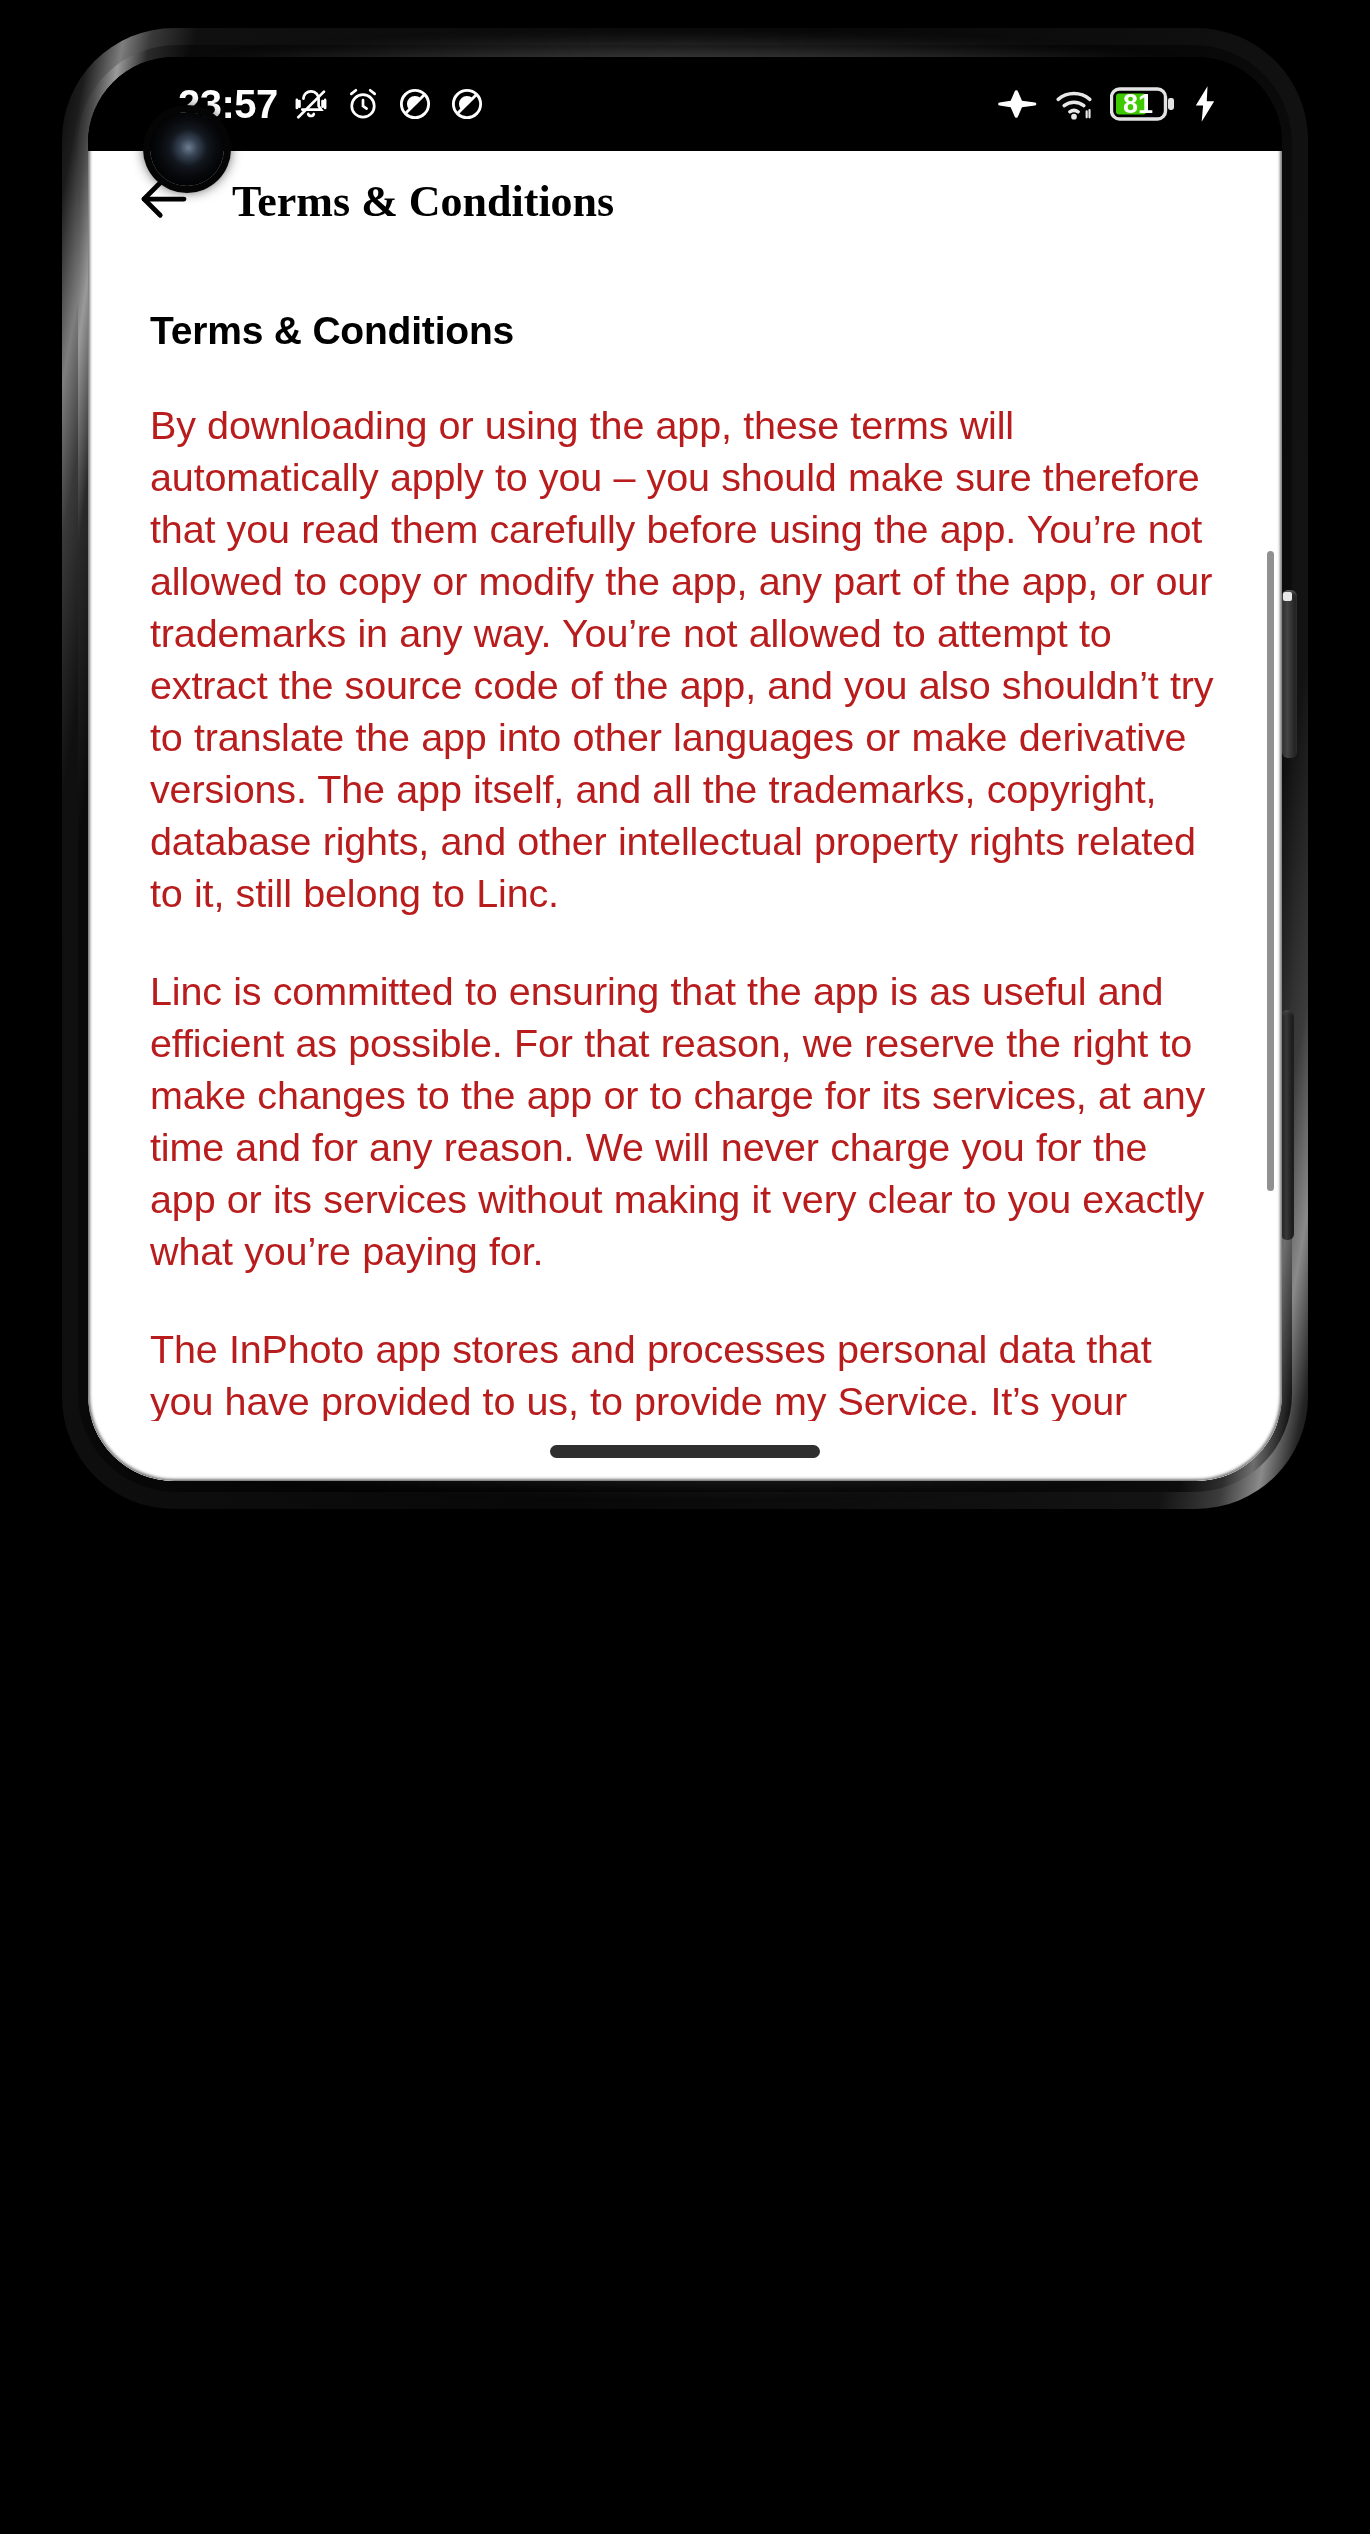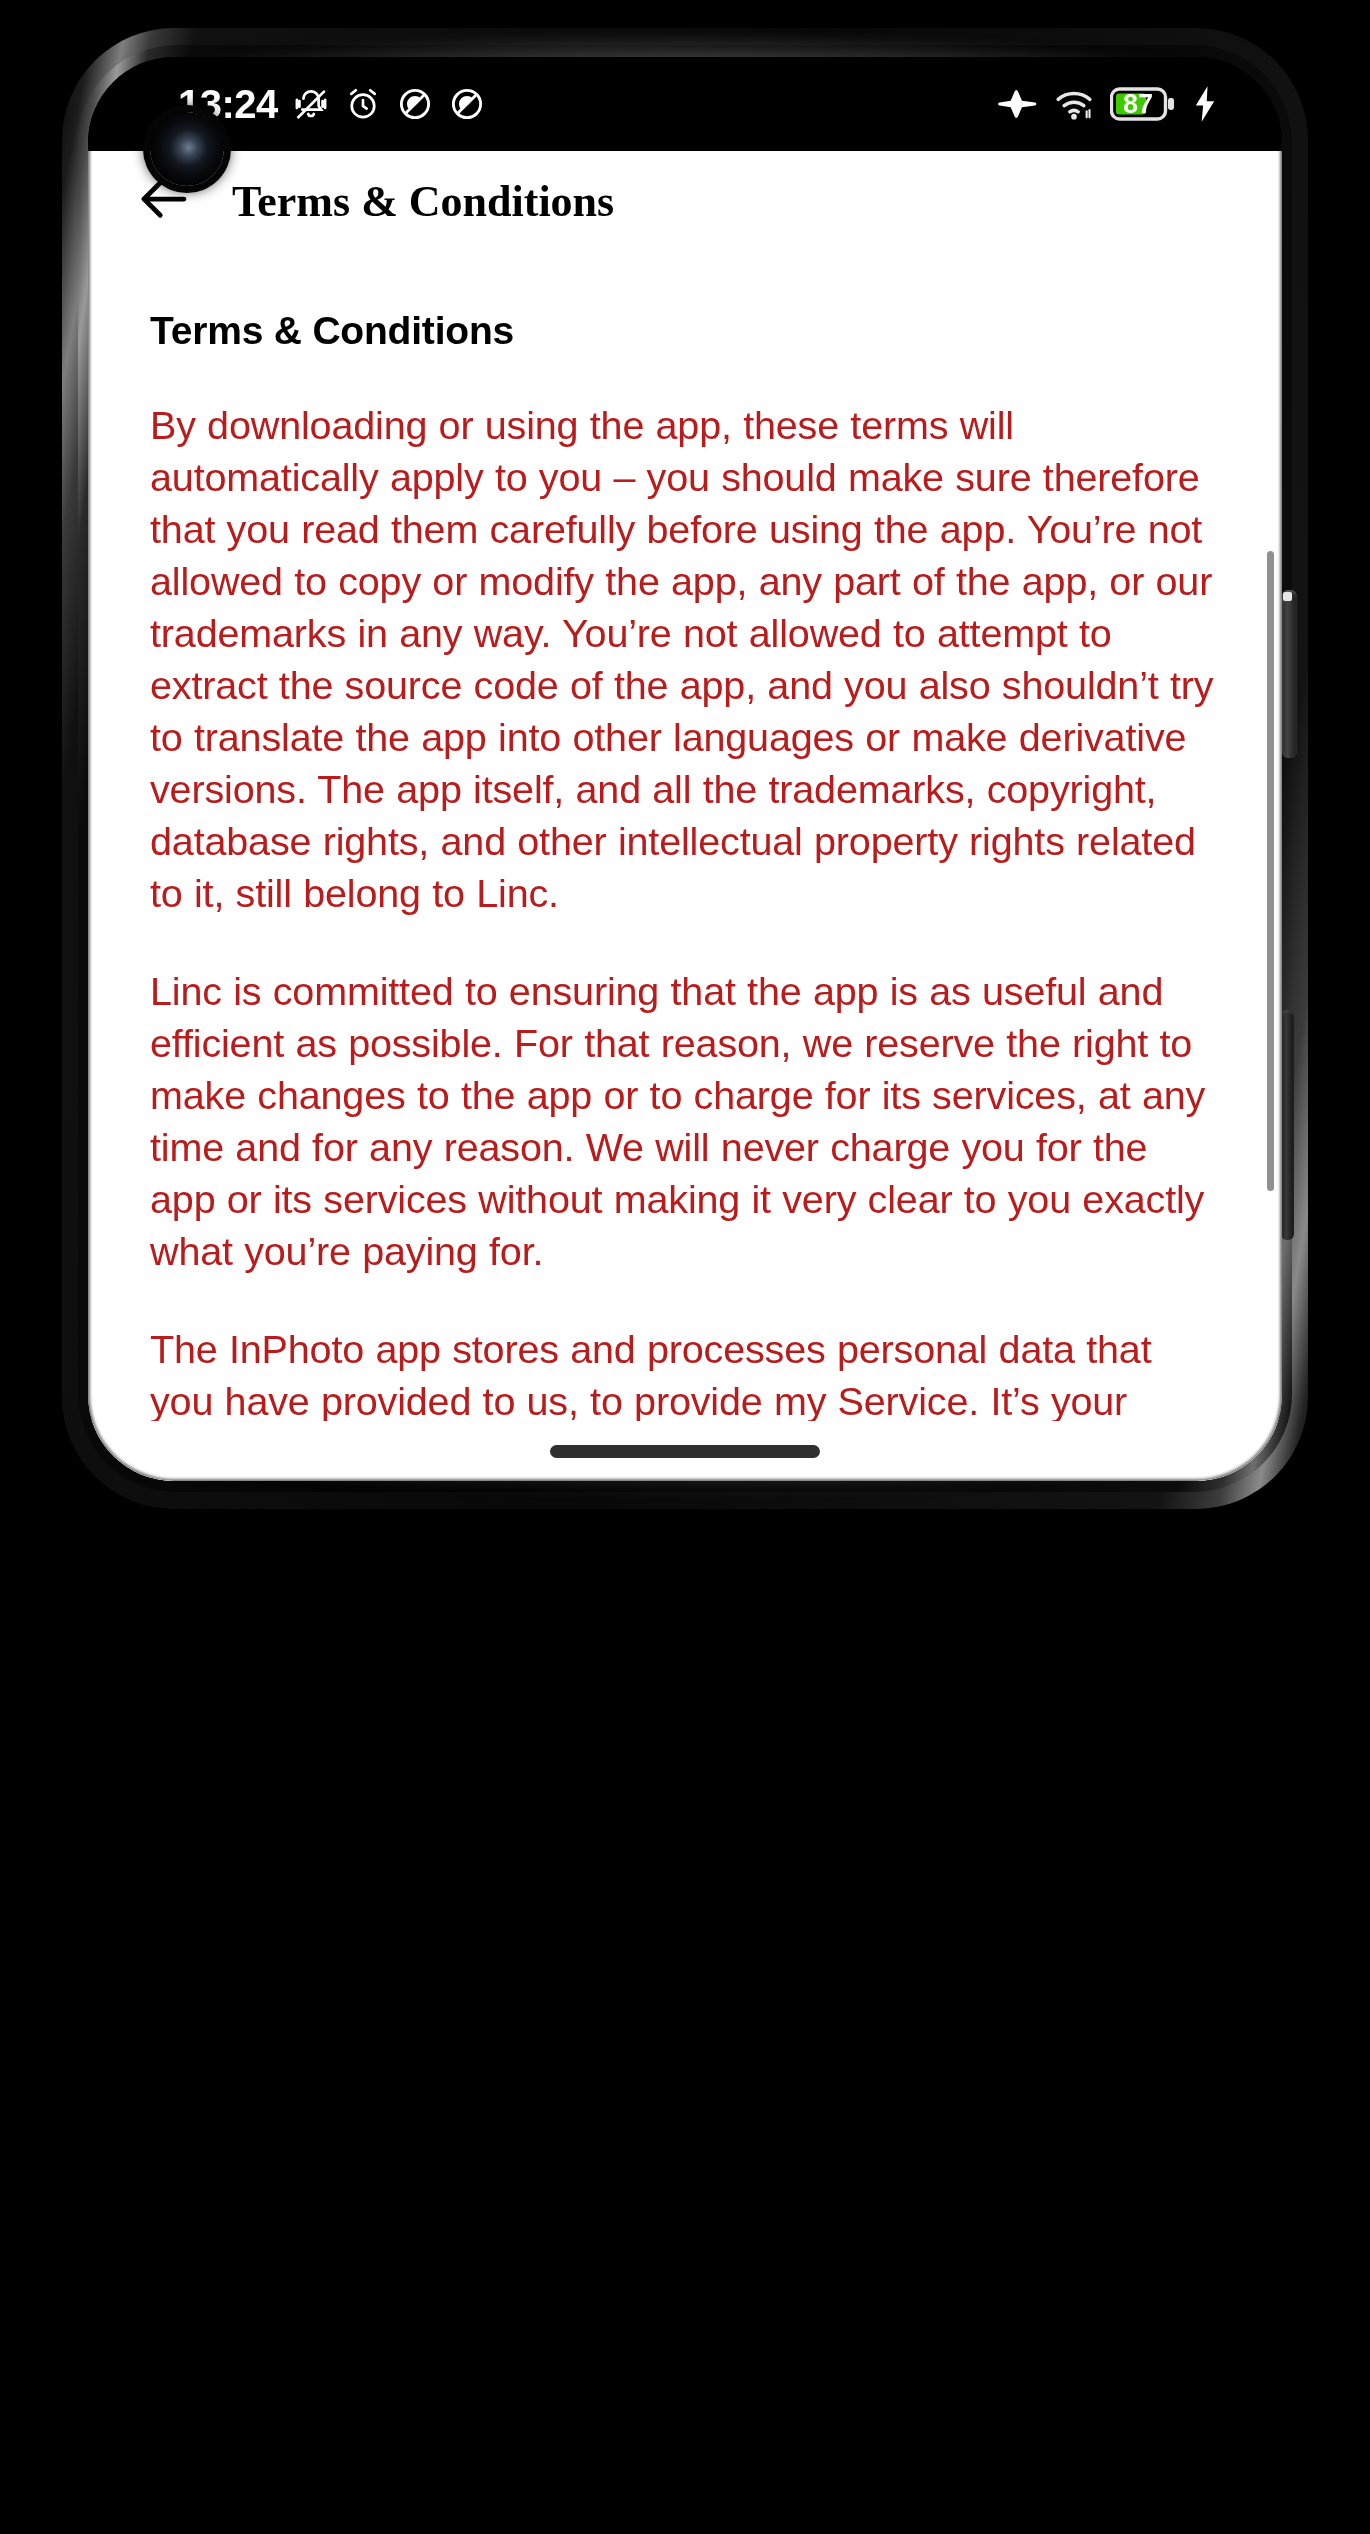--- a/index.html
+++ b/index.html
@@ -285,21 +285,21 @@
 
 <div id="power-button"></div>
 <div id="power-button-led"></div>
 <div id="volume-button"></div>
 
 <div id="screen">
 
   <div id="status-bar">
 
     <div id="status-left">
-      <span id="status-clock">13:24</span>
+      <span id="status-clock">23:57</span>
 
       <span>
         <svg class="sb-icon" width="38" height="38" viewBox="0 0 24 24" fill="none" stroke="#ffffff" stroke-width="1.7" stroke-linecap="round">
           <path d="M7.2 8.6a4.8 4.8 0 0 1 9.6.4v4.2l1.6 2.3H6.5"></path>
           <path d="M10.2 18.3a1.9 1.9 0 0 0 3.6 0"></path>
           <path d="M19.3 10.1v3.6M20.9 9.4v5.1M4.7 10.1v3.6M3.1 9.4v5.1"></path>
           <path d="M4 20.4 20.2 4.2"></path>
         </svg>
       </span>
 
@@ -345,21 +345,21 @@
           <path d="M19.6 16.4v3.6M21.3 15.6v4.4" stroke-width="1.3"></path>
         </svg>
       </span>
 
       <span style="position:relative;display:flex;align-items:center;">
         <svg class="sb-icon" width="66" height="36" viewBox="0 0 66 36">
           <rect x="1.5" y="3" width="54" height="30" rx="8" ry="8" fill="none" stroke="#e3e3e3" stroke-width="3.4"></rect>
           <rect id="battery-fill-rect" x="6" y="7.5" width="30.150000000000002" height="21" rx="3" ry="3" fill="#3ec900"></rect>
           <rect x="58" y="12" width="6" height="12" rx="2.4" fill="#e3e3e3"></rect>
         </svg>
-        <span style="position:absolute;left:0;top:0;width:56px;height:36px;display:flex;align-items:center;justify-content:center;font-size:27px;font-weight:700;color:#ffffff;font-family:'Liberation Sans',sans-serif;line-height:1;">87</span>
+        <span style="position:absolute;left:0;top:0;width:56px;height:36px;display:flex;align-items:center;justify-content:center;font-size:27px;font-weight:700;color:#ffffff;font-family:'Liberation Sans',sans-serif;line-height:1;">81</span>
       </span>
 
       <span>
         <svg class="sb-icon" width="26" height="38" viewBox="0 0 14 24" fill="#ffffff">
           <path d="M8.6 0.8 1.2 13h4.6L4.9 23.2 12.8 10.3H8.1z"></path>
         </svg>
       </span>
     </div>
   </div>
 

